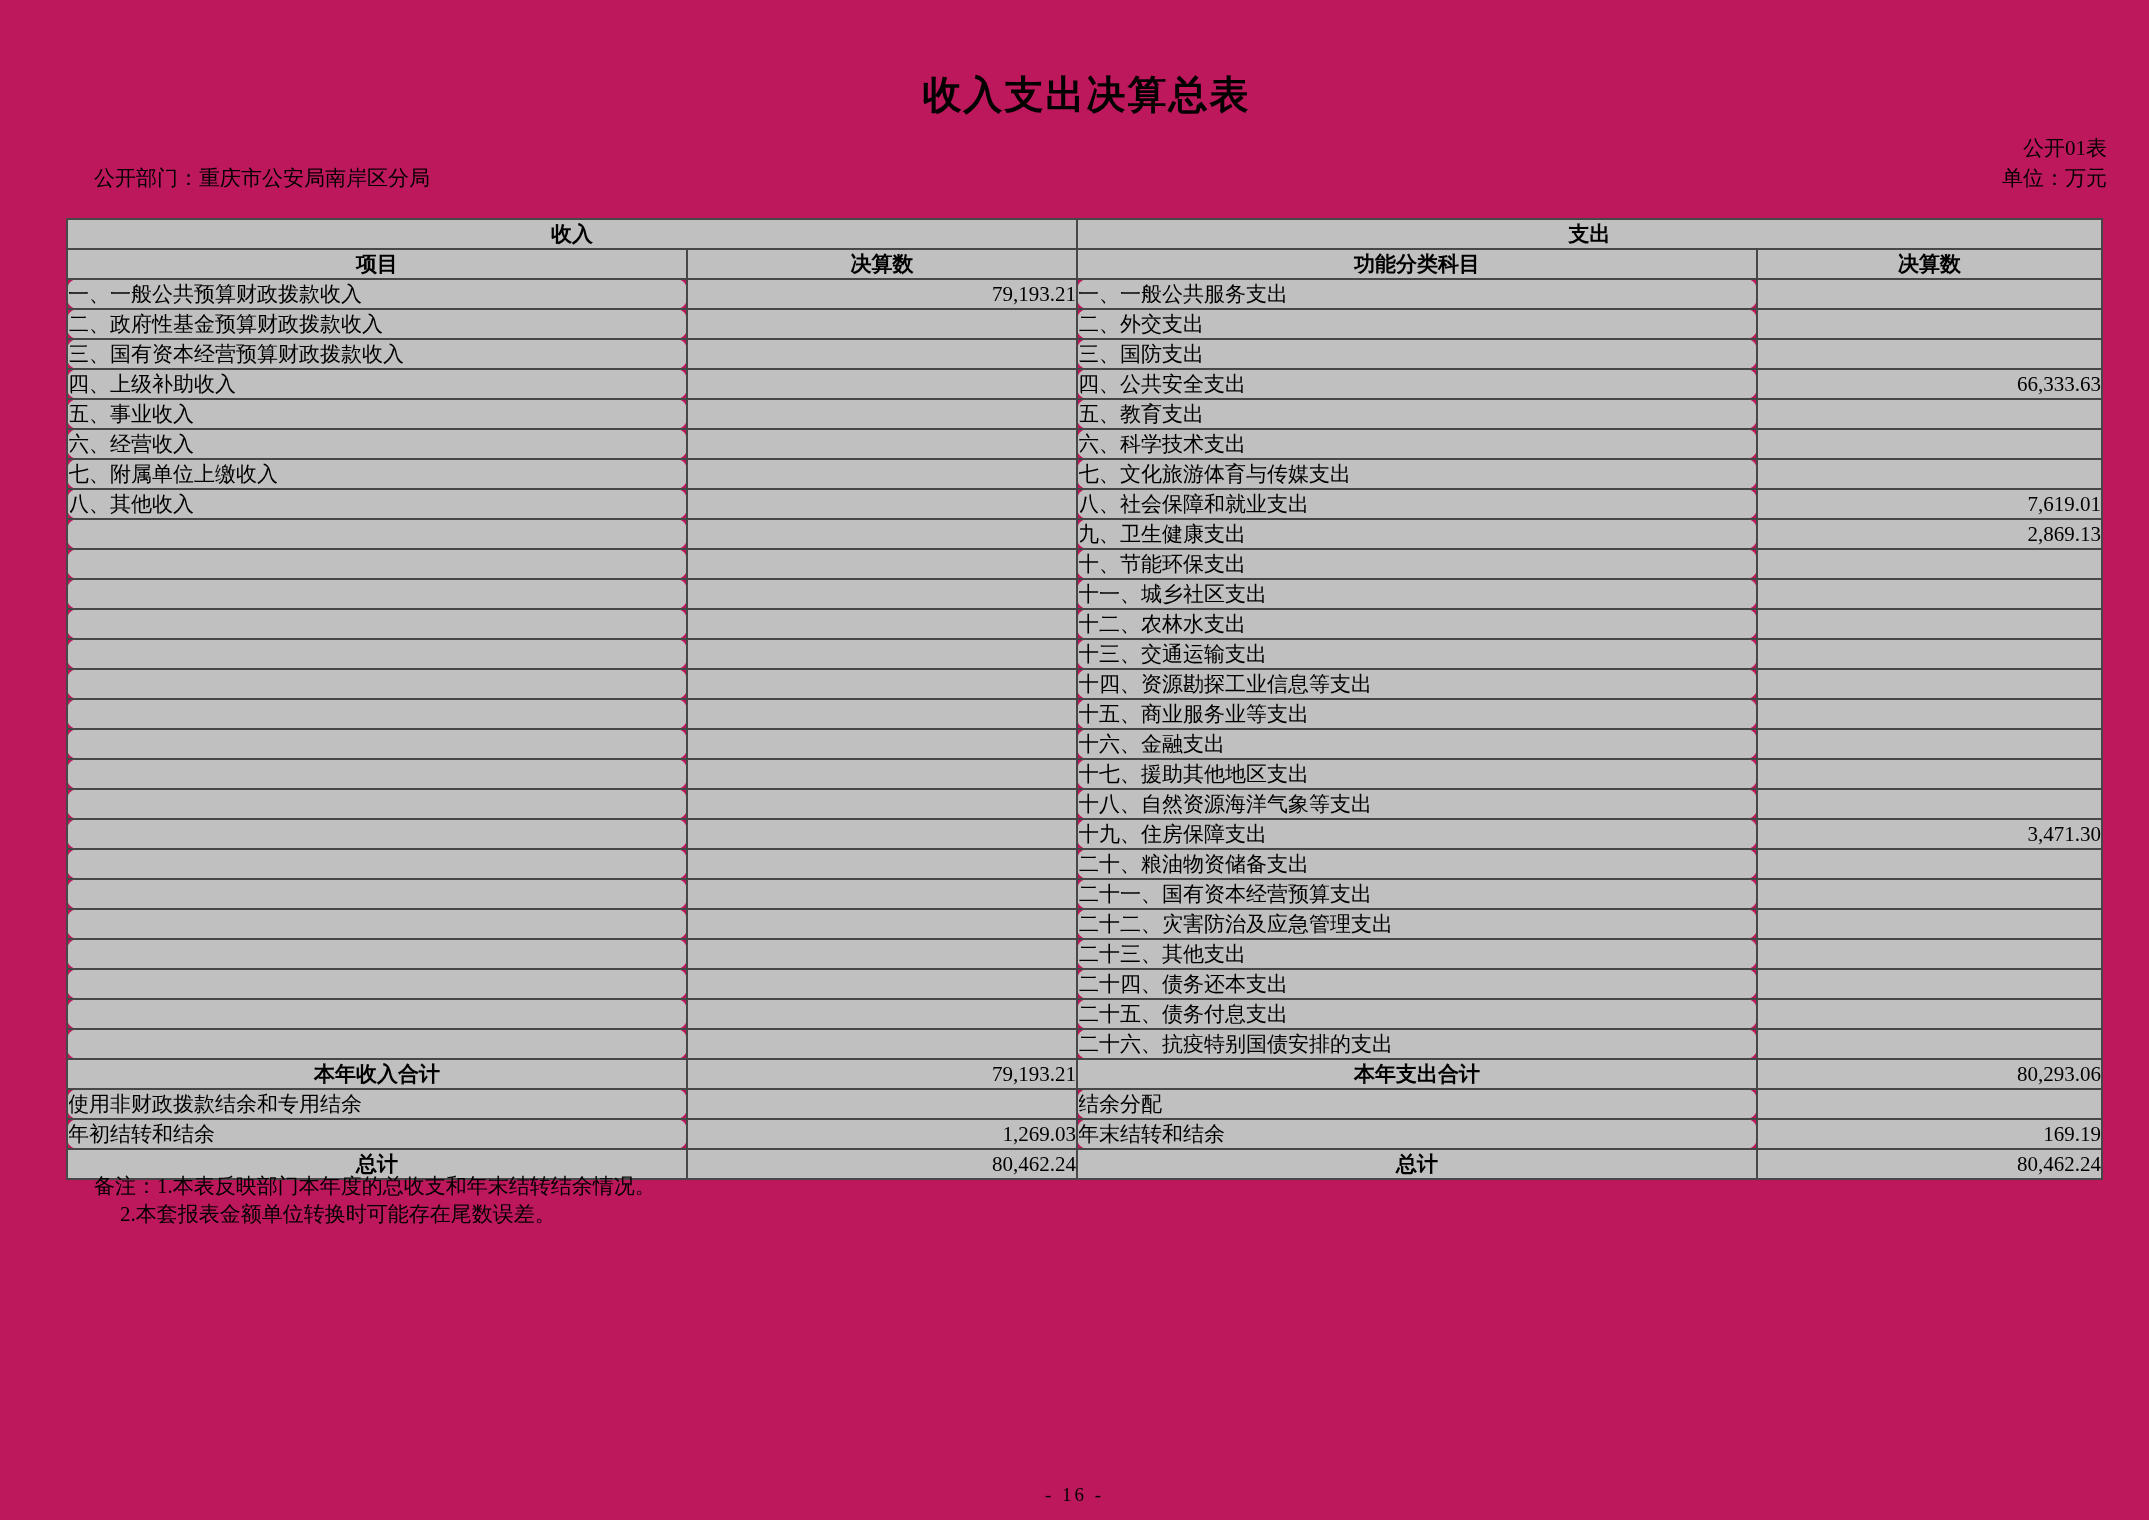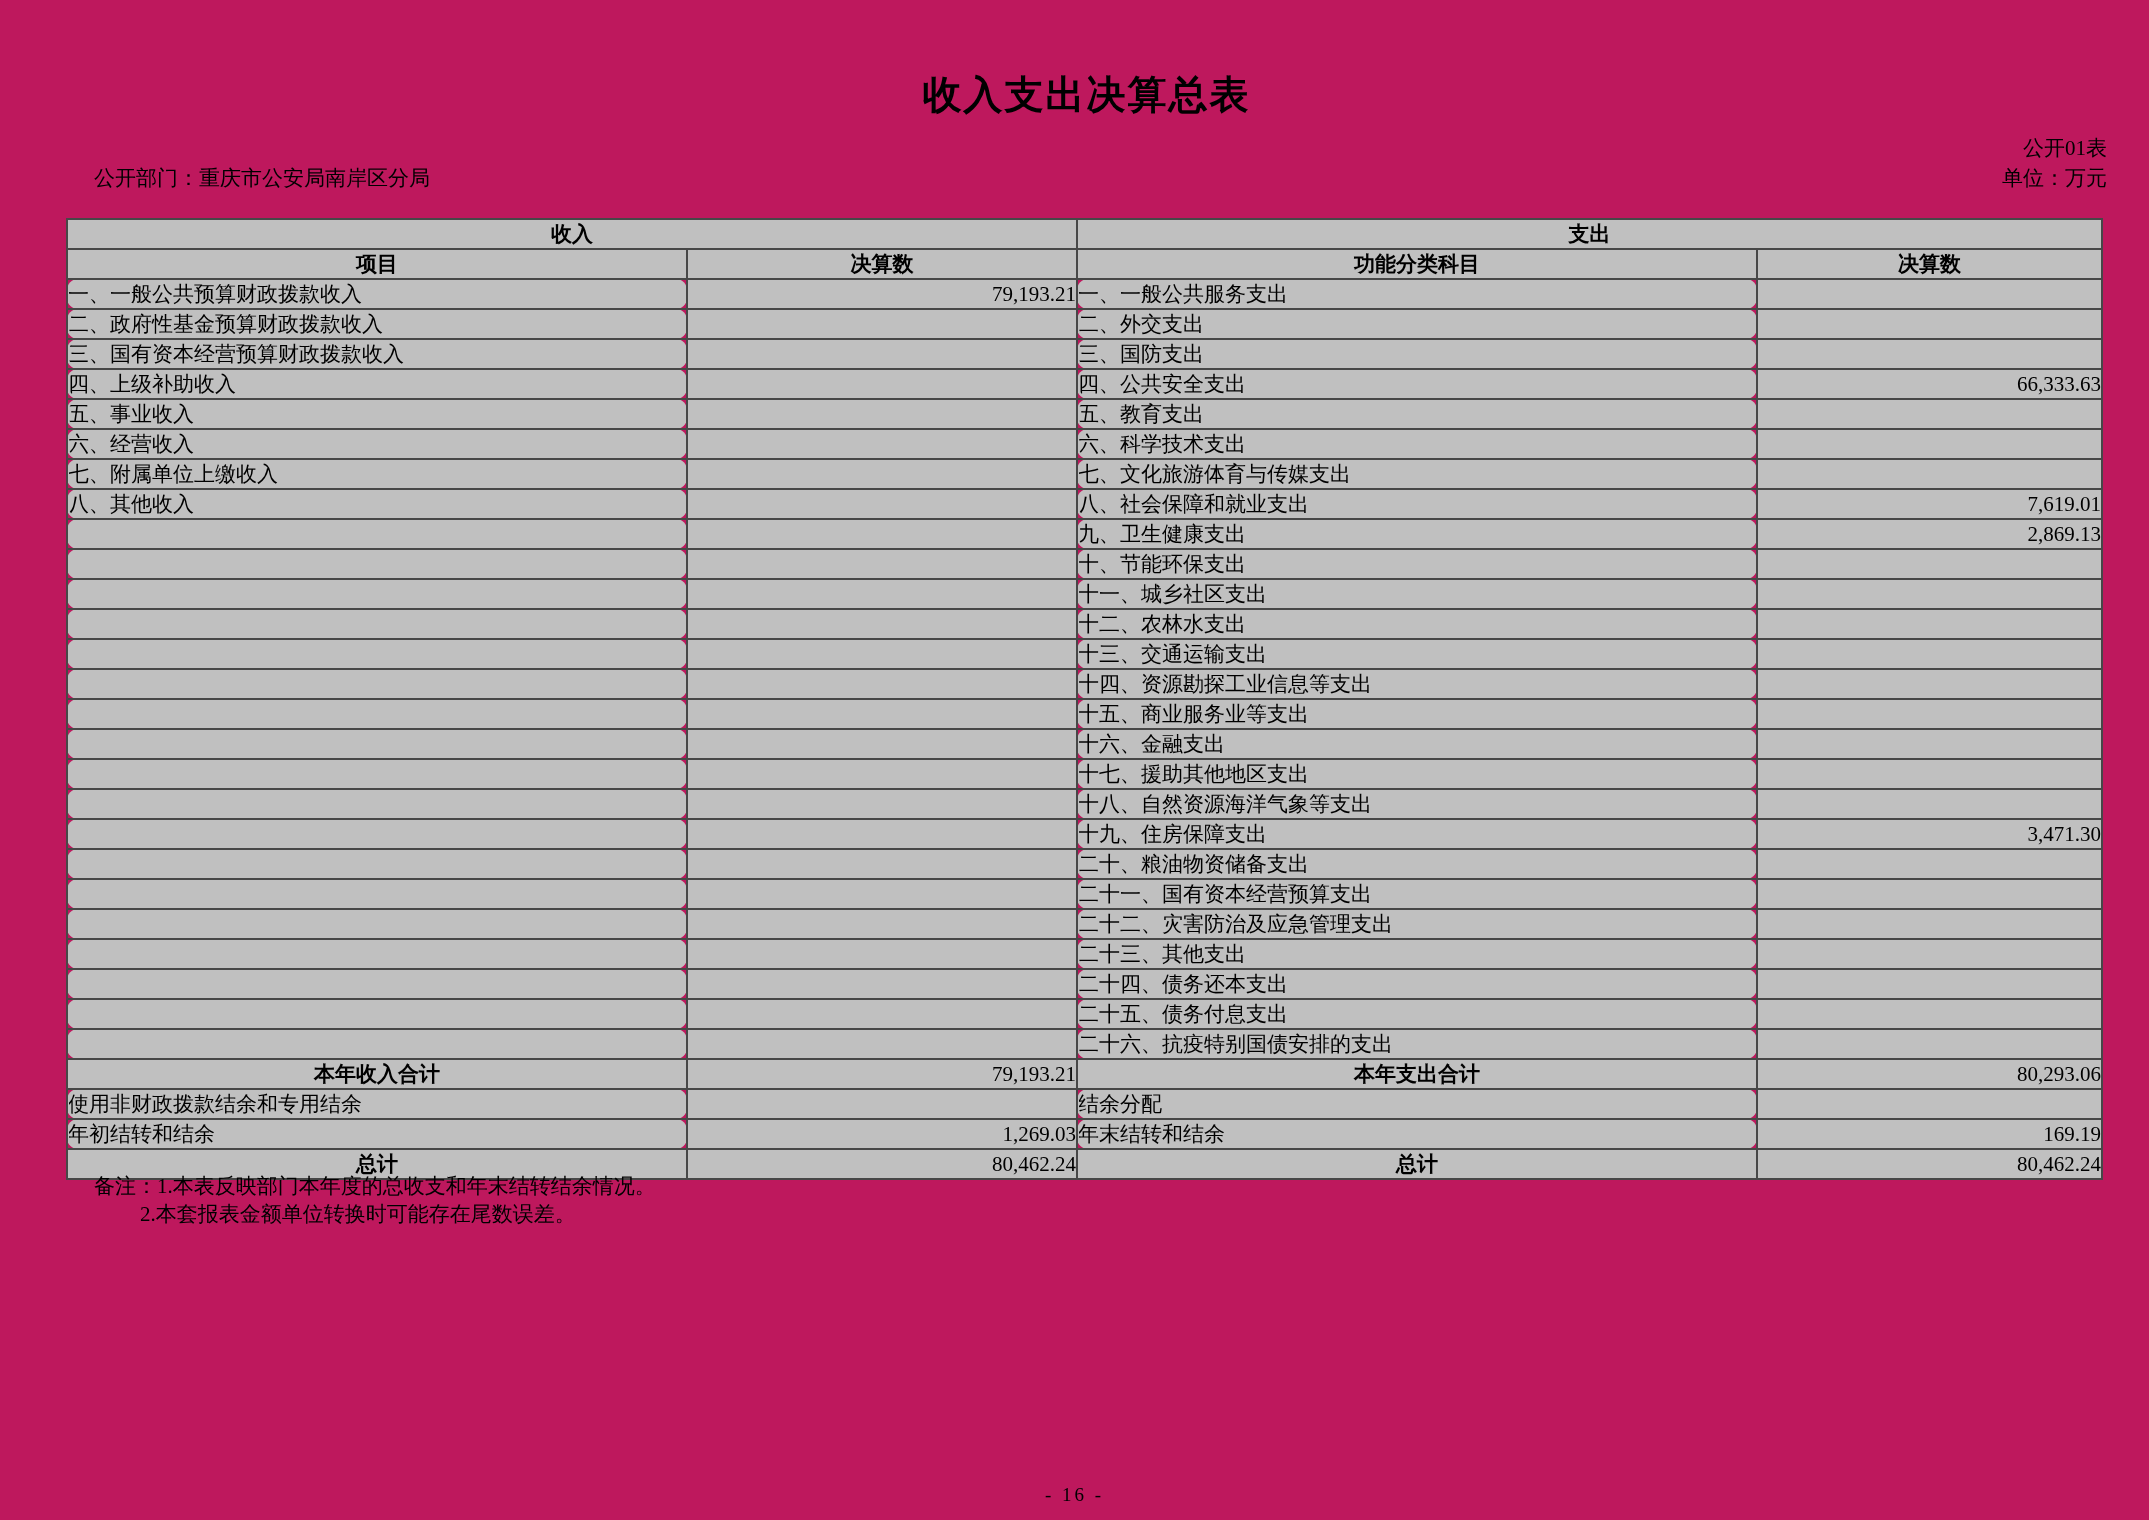--- a/index.html
+++ b/index.html
@@ -39,21 +39,21 @@
     line-height:28px;
   }
   td.sec{text-align:center;font-weight:bold;}
   td.colh{text-align:center;font-weight:bold;}
   td.item{text-align:left;padding-left:6px;border-radius:11px;}
   td.amt{background:#ffffff;text-align:right;padding-right:10px;font-size:20px;}
   td.cb{text-align:center;font-weight:bold;}
   .notes{
     position:absolute;left:94px;top:1172px;font-size:21px;line-height:28px;
   }
-  .notes .n2{margin-left:46px;}
+  .notes .n2{margin-left:26px;}
   .page-num{
     position:absolute;left:0;top:1484px;width:2149px;
     text-align:center;font-size:19px;letter-spacing:3px;
   }
 </style>
 </head>
 <body>
 
 <div class="page">
 

